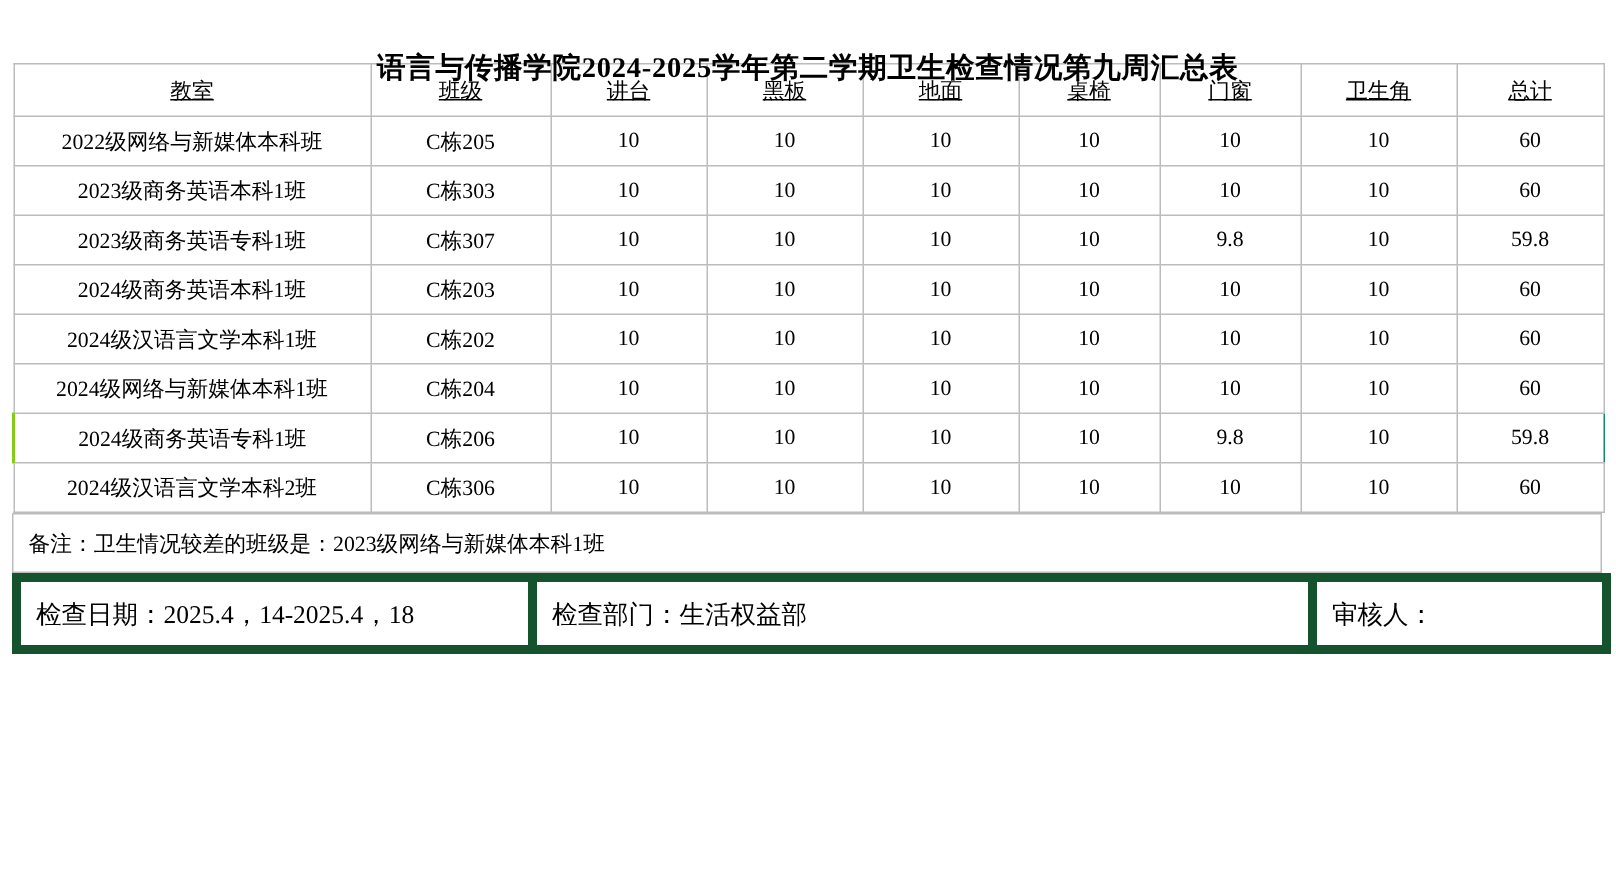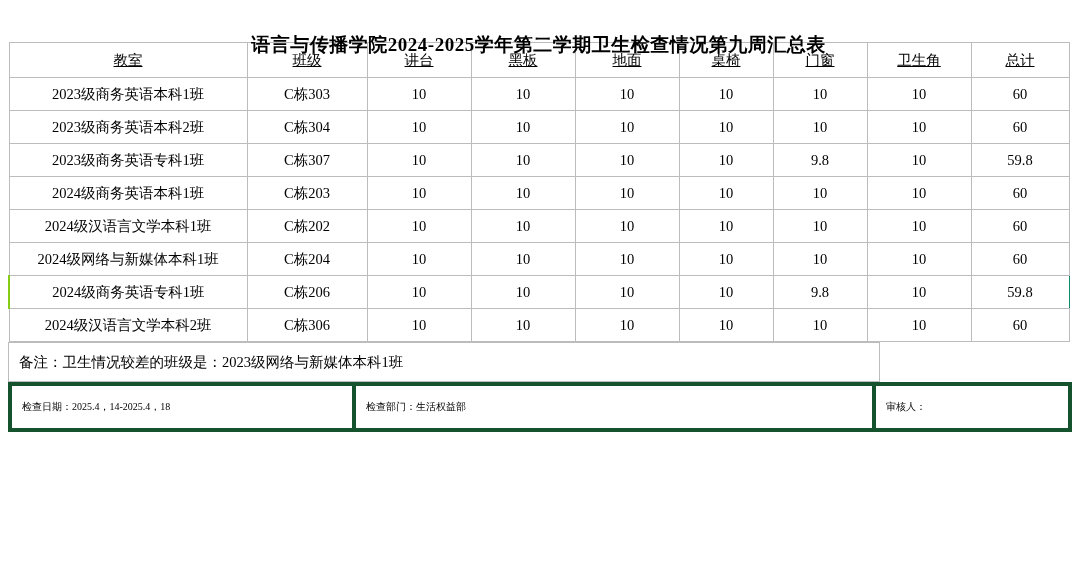--- a/index.html
+++ b/index.html
@@ -72,21 +72,21 @@
   }
   .row-highlight td:first-child {
     border-left: 2px solid #84cc16;
   }
   .row-highlight td:last-child {
     border-right: 1px solid #0f8a6a;
   }
 
   .note-table {
     border-collapse: collapse;
-    width: 872px;
+    width: 1060px;
     margin: 0 8px;
     table-layout: fixed;
   }
   .note-table td {
     border: 1px solid #bcbcbc;
     font-size: 14.5px;
     height: 38px;
     padding: 0 10px;
     text-align: left;
     vertical-align: middle;
@@ -94,22 +94,22 @@
     white-space: nowrap;
     overflow: hidden;
   }
   .footer-table {
     border-collapse: collapse;
     width: 1060px;
     margin: 0 8px;
     table-layout: fixed;
   }
   .footer-table td {
-    border: 4px solid #14532d;
-    font-size: 10px;
+    border: 6px solid #14532d;
+    font-size: 17px;
     height: 42px;
     padding: 0 10px;
     text-align: left;
     vertical-align: middle;
     font-family: "Liberation Serif", "DejaVu Serif", serif;
     white-space: nowrap;
     overflow: hidden;
   }
   col.f0 { width: 344px; }
   col.f1 { width: 520px; }
@@ -144,33 +144,33 @@
         <td>黑板</td>
         <td>地面</td>
         <td>桌椅</td>
         <td>门窗</td>
         <td>卫生角</td>
         <td>总计</td>
       </tr>
     </thead>
     <tbody>
       <tr>
+        <td>2022级网络与新媒体本科班</td>
+        <td>C栋205</td>
+        <td>10</td>
+        <td>10</td>
+        <td>10</td>
+        <td>10</td>
+        <td>10</td>
+        <td>10</td>
+        <td>60</td>
+      </tr>
+      <tr>
         <td>2023级商务英语本科1班</td>
         <td>C栋303</td>
-        <td>10</td>
-        <td>10</td>
-        <td>10</td>
-        <td>10</td>
-        <td>10</td>
-        <td>10</td>
-        <td>60</td>
-      </tr>
-      <tr>
-        <td>2023级商务英语本科2班</td>
-        <td>C栋304</td>
         <td>10</td>
         <td>10</td>
         <td>10</td>
         <td>10</td>
         <td>10</td>
         <td>10</td>
         <td>60</td>
       </tr>
       <tr>
         <td>2023级商务英语专科1班</td>

